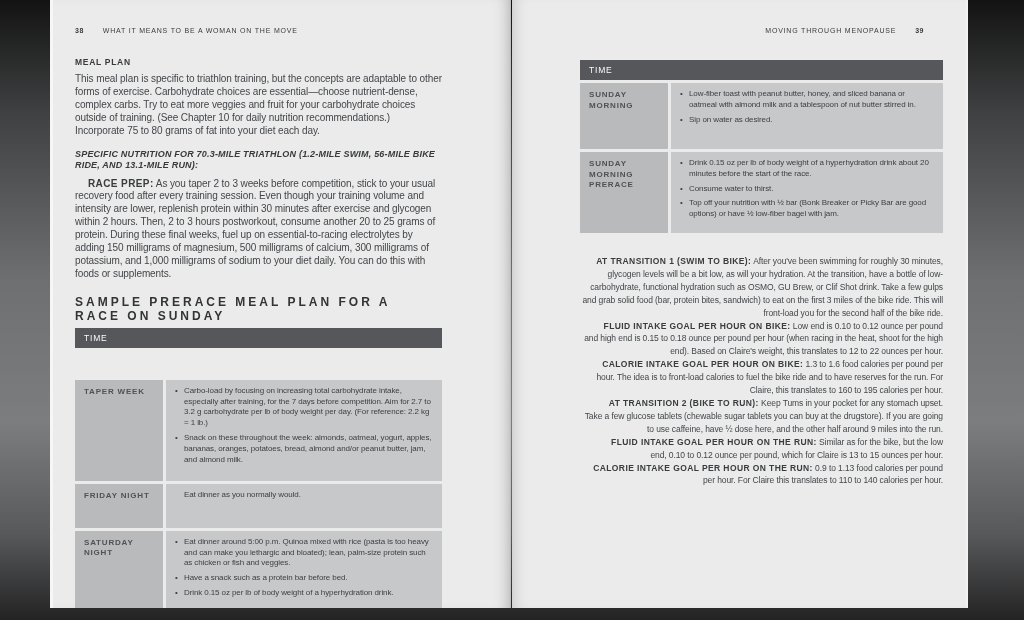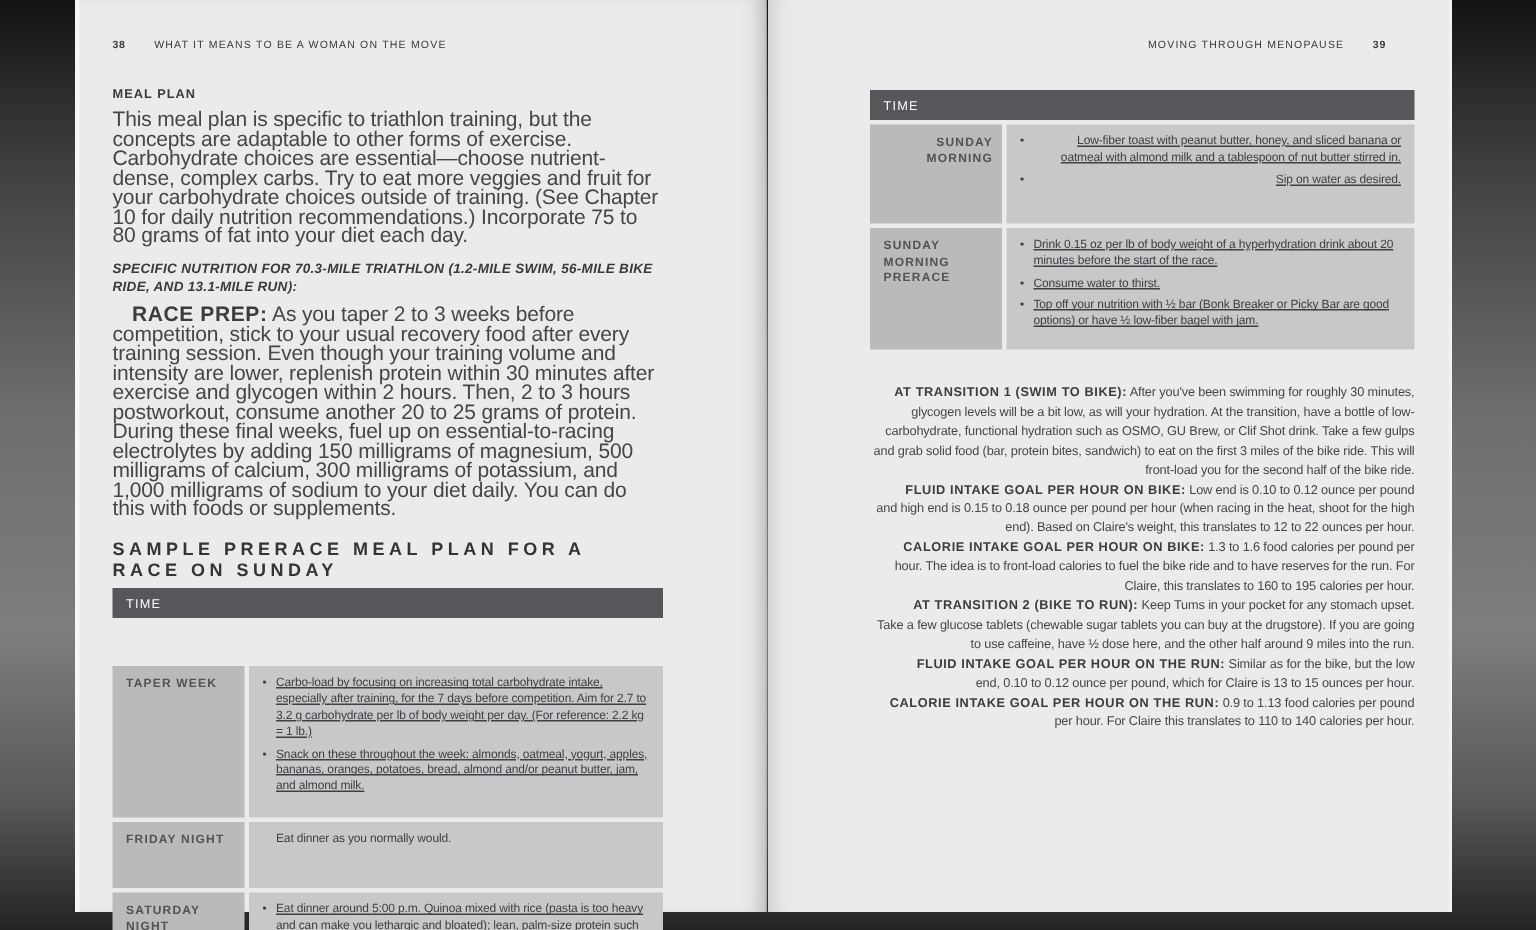--- a/index.html
+++ b/index.html
@@ -16,41 +16,41 @@
   .content-l{padding:27px 68px 0 22px;}
   .content-r{padding:27px 23px 0 68px;}
 
   .running-header{display:flex;align-items:baseline;font-size:7px;letter-spacing:.8px;color:#393b3d;}
   .running-header.right{justify-content:flex-end;}
   .pagenum{font-weight:bold;letter-spacing:.5px;}
   .running-header .pagenum{margin-right:19px;}
   .running-header.right .pagenum{margin-left:19px;}
 
   .section-head{font-size:8.5px;font-weight:bold;letter-spacing:.7px;margin:23px 0 0;color:#383a3c;}
-  .body{font-size:14px;line-height:12.9px;letter-spacing:-.1px;margin:6px 0 0;color:#44464a;}
+  .body{font-size:10px;line-height:12.9px;letter-spacing:-.1px;margin:6px 0 0;color:#44464a;}
   .subhead{font-size:9px;font-weight:bold;font-style:italic;letter-spacing:.2px;line-height:11.5px;margin:11px 0 0;color:#383a3c;}
   .ind{text-indent:13px;}
   .table-title{font-size:12px;font-weight:bold;letter-spacing:3px;margin:14px 0 0;color:#323436;}
 
   .meal-table{margin-top:5px;}
   .t-header{background:#55575a;color:#fbfbfa;font-weight:normal;font-size:8.5px;letter-spacing:.8px;padding:5px 9px 5px;}
   .t-row{display:flex;margin-top:3px;}
   .t-time{flex:0 0 88px;background:#b9babc;font-weight:bold;font-size:8px;letter-spacing:.8px;
     color:#505254;padding:7px 6px 0 9px;line-height:10.5px;box-sizing:border-box;}
   .t-content{flex:1;background:#c7c8ca;margin-left:3px;padding:6px 9px 8px;box-sizing:border-box;color:#3e4043;}
-  .t-list{margin:0;padding:0;list-style:none;text-decoration:underline;}
+  .t-list{margin:0;padding:0;list-style:none;}
   .t-list li{font-size:8px;line-height:10.8px;letter-spacing:-.1px;padding-left:9px;position:relative;margin-top:4px;}
   .t-list li:first-child{margin-top:0;}
   .t-list li::before{content:"\2022";position:absolute;left:0;top:0;}
   .t-plain{font-size:8px;line-height:10.8px;letter-spacing:-.1px;padding-left:9px;}
 
   #table-left .t-row.r1{min-height:101px;margin-top:32px;}
   #table-left .t-row.r2{min-height:44px;}
   #table-left .t-row.r3{min-height:77px;}
-  #table-right .t-row.r1{min-height:66px;text-align:right;}
+  #table-right .t-row.r1{min-height:66px;}
   #table-right .t-row.r2{min-height:81px;}
   #table-right{margin-top:26px;}
 
   .paras{margin-top:22px;}
   .paras p{margin:0;font-size:8.5px;line-height:12.9px;letter-spacing:-.1px;color:#44464a;text-indent:13px;text-align:right;}
   .paras b,.lead{letter-spacing:.4px;color:#3a3c3e;}
 </style>
 </head>
 <body>
 

